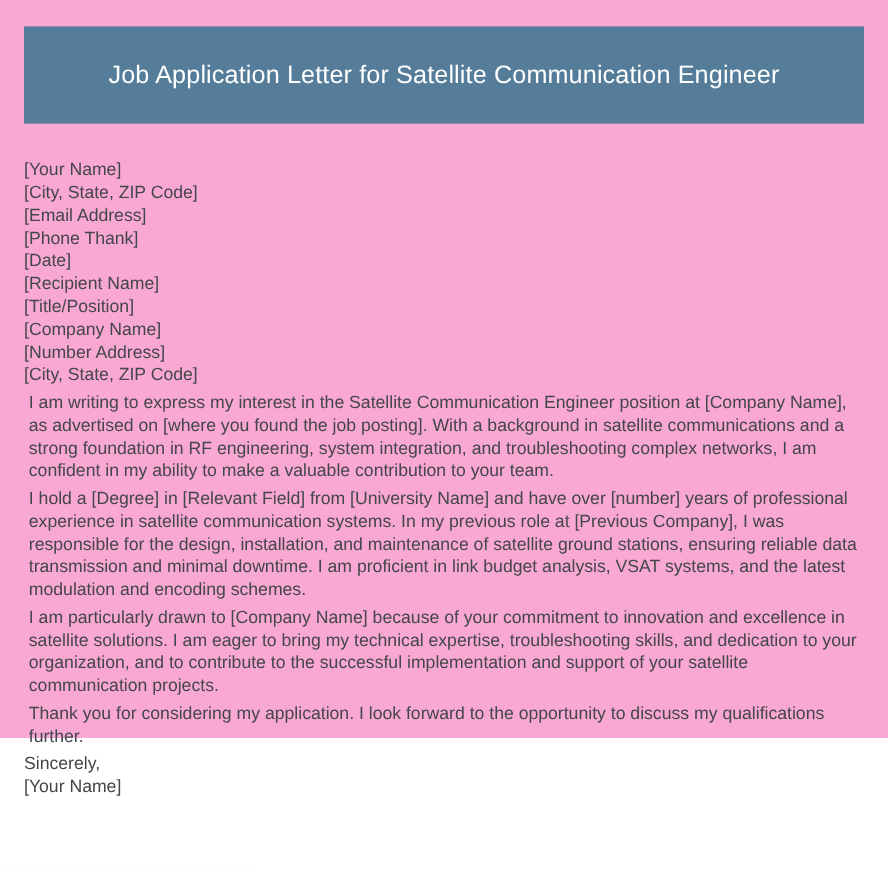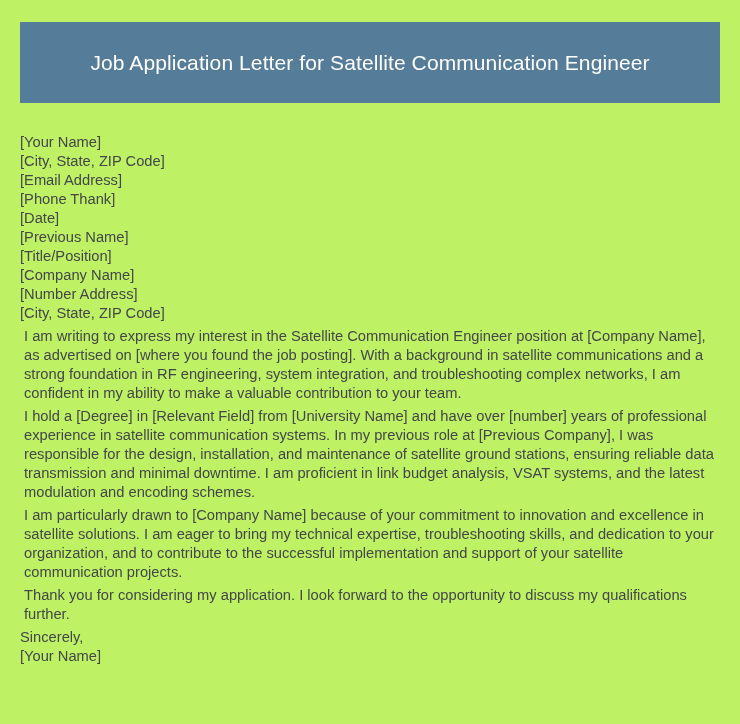--- a/index.html
+++ b/index.html
@@ -9,22 +9,22 @@
   }
   body {
     width: 740px;
     height: 724px;
     font-family: "Liberation Sans", sans-serif;
     overflow: hidden;
   }
   .page {
     position: relative;
     width: 740px;
-    height: 724px;
-    background: #bef264;
+    height: 615px;
+    background: #f9a8d4;
     box-sizing: border-box;
   }
   .header-banner {
     position: absolute;
     left: 20px;
     top: 22px;
     width: 700px;
     height: 81px;
     background: #557d99;
     display: flex;
@@ -74,21 +74,21 @@
 
     <div>
       <p class="addr-line">[Your Name]</p>
       <p class="addr-line">[City, State, ZIP Code]</p>
       <p class="addr-line">[Email Address]</p>
       <p class="addr-line">[Phone Thank]</p>
       <p class="addr-line">[Date]</p>
     </div>
 
     <div>
-      <p class="addr-line">[Previous Name]</p>
+      <p class="addr-line">[Recipient Name]</p>
       <p class="addr-line">[Title/Position]</p>
       <p class="addr-line">[Company Name]</p>
       <p class="addr-line">[Number Address]</p>
       <p class="addr-line">[City, State, ZIP Code]</p>
     </div>
 
 
     <p class="para">I am writing to express my interest in the Satellite Communication Engineer position at [Company Name], as advertised on [where you found the job posting]. With a background in satellite communications and a strong foundation in RF engineering, system integration, and troubleshooting complex networks, I am confident in my ability to make a valuable contribution to your team.</p>
     <p class="para">I hold a [Degree] in [Relevant Field] from [University Name] and have over [number] years of professional experience in satellite communication systems. In my previous role at [Previous Company], I was responsible for the design, installation, and maintenance of satellite ground stations, ensuring reliable data transmission and minimal downtime. I am proficient in link budget analysis, VSAT systems, and the latest modulation and encoding schemes.</p>
     <p class="para">I am particularly drawn to [Company Name] because of your commitment to innovation and excellence in satellite solutions. I am eager to bring my technical expertise, troubleshooting skills, and dedication to your organization, and to contribute to the successful implementation and support of your satellite communication projects.</p>

